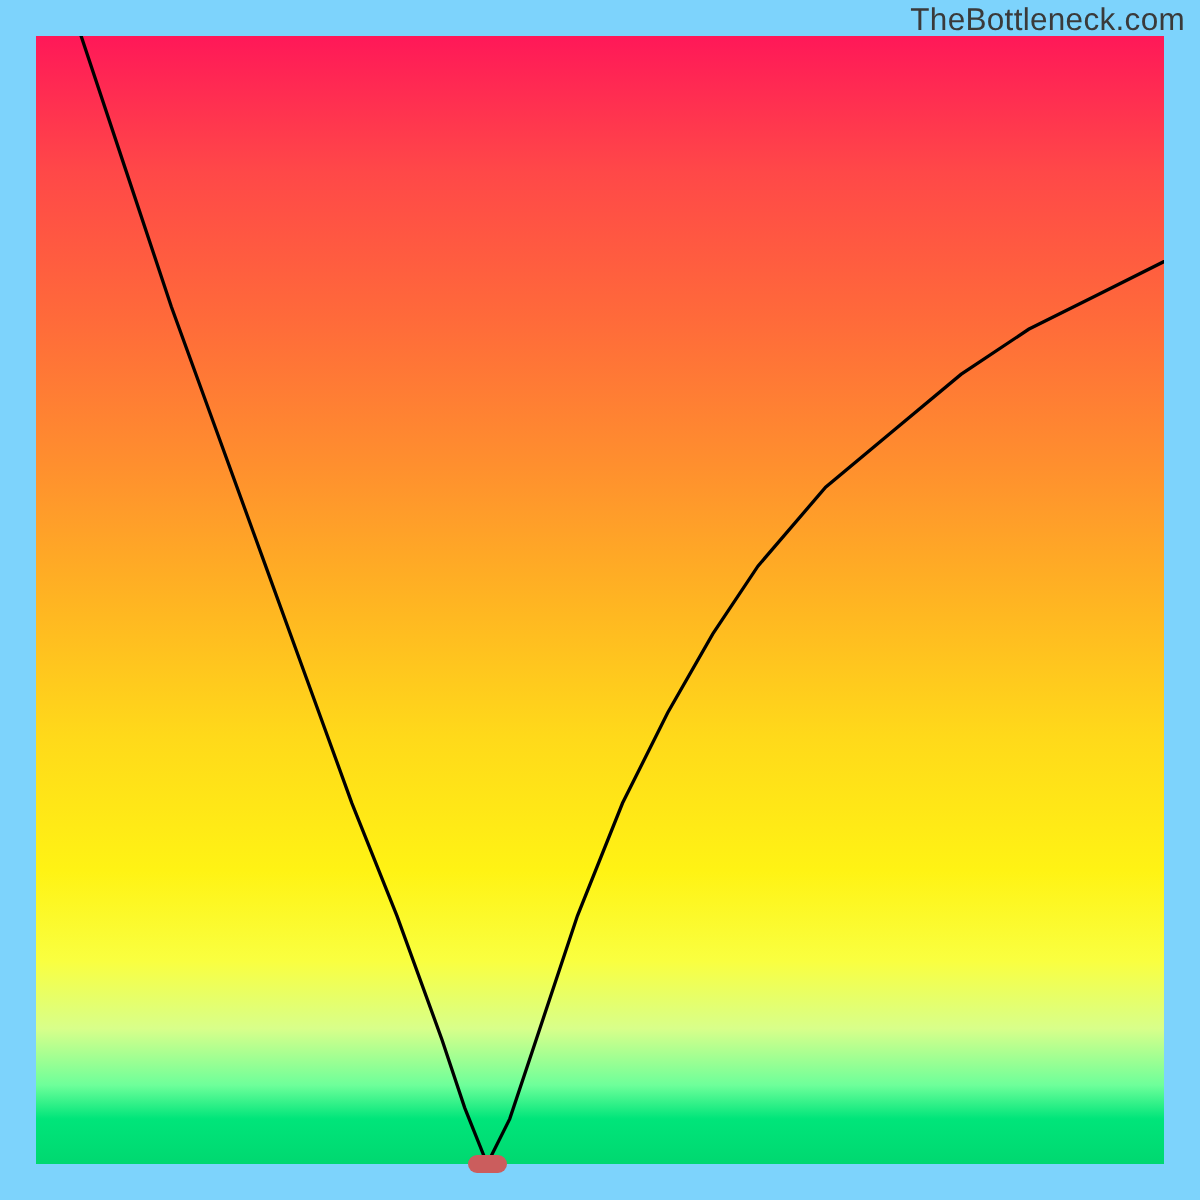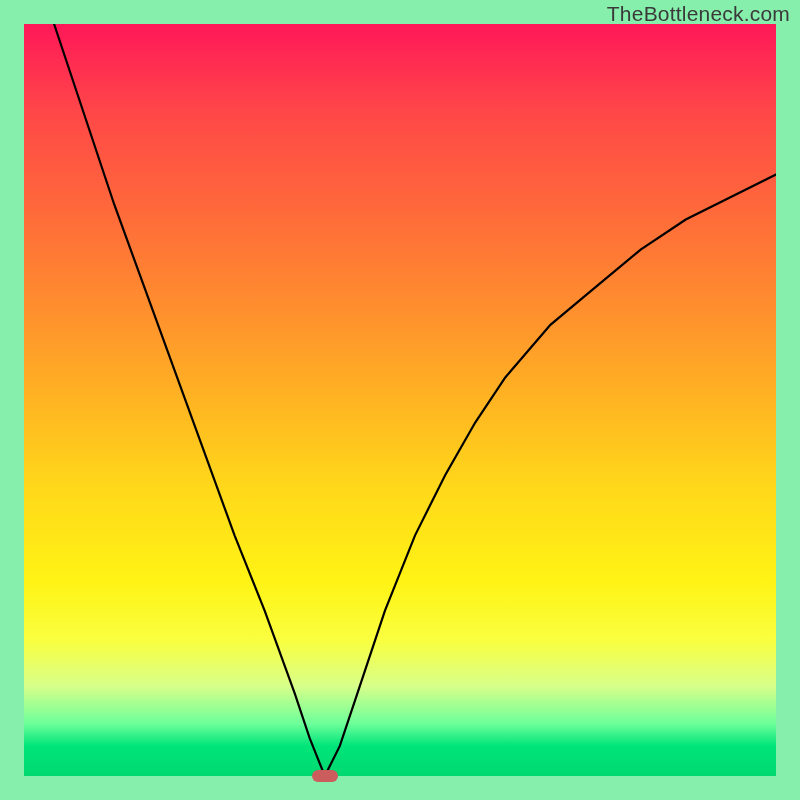--- a/index.html
+++ b/index.html
@@ -10,21 +10,21 @@
     overflow: hidden;
     background: #000;
     font-family: Arial, Helvetica, sans-serif;
   }
   .frame {
     position: absolute;
     left: 0;
     top: 0;
     width: 800px;
     height: 800px;
-    background: #86efac;
+    background: #7dd3fc;
     text-align: right;
   }
   .plot {
     position: absolute;
     left: 24px;
     top: 24px;
     width: 752px;
     height: 752px;
     background: linear-gradient(to bottom,
       #ff1858 0%,

